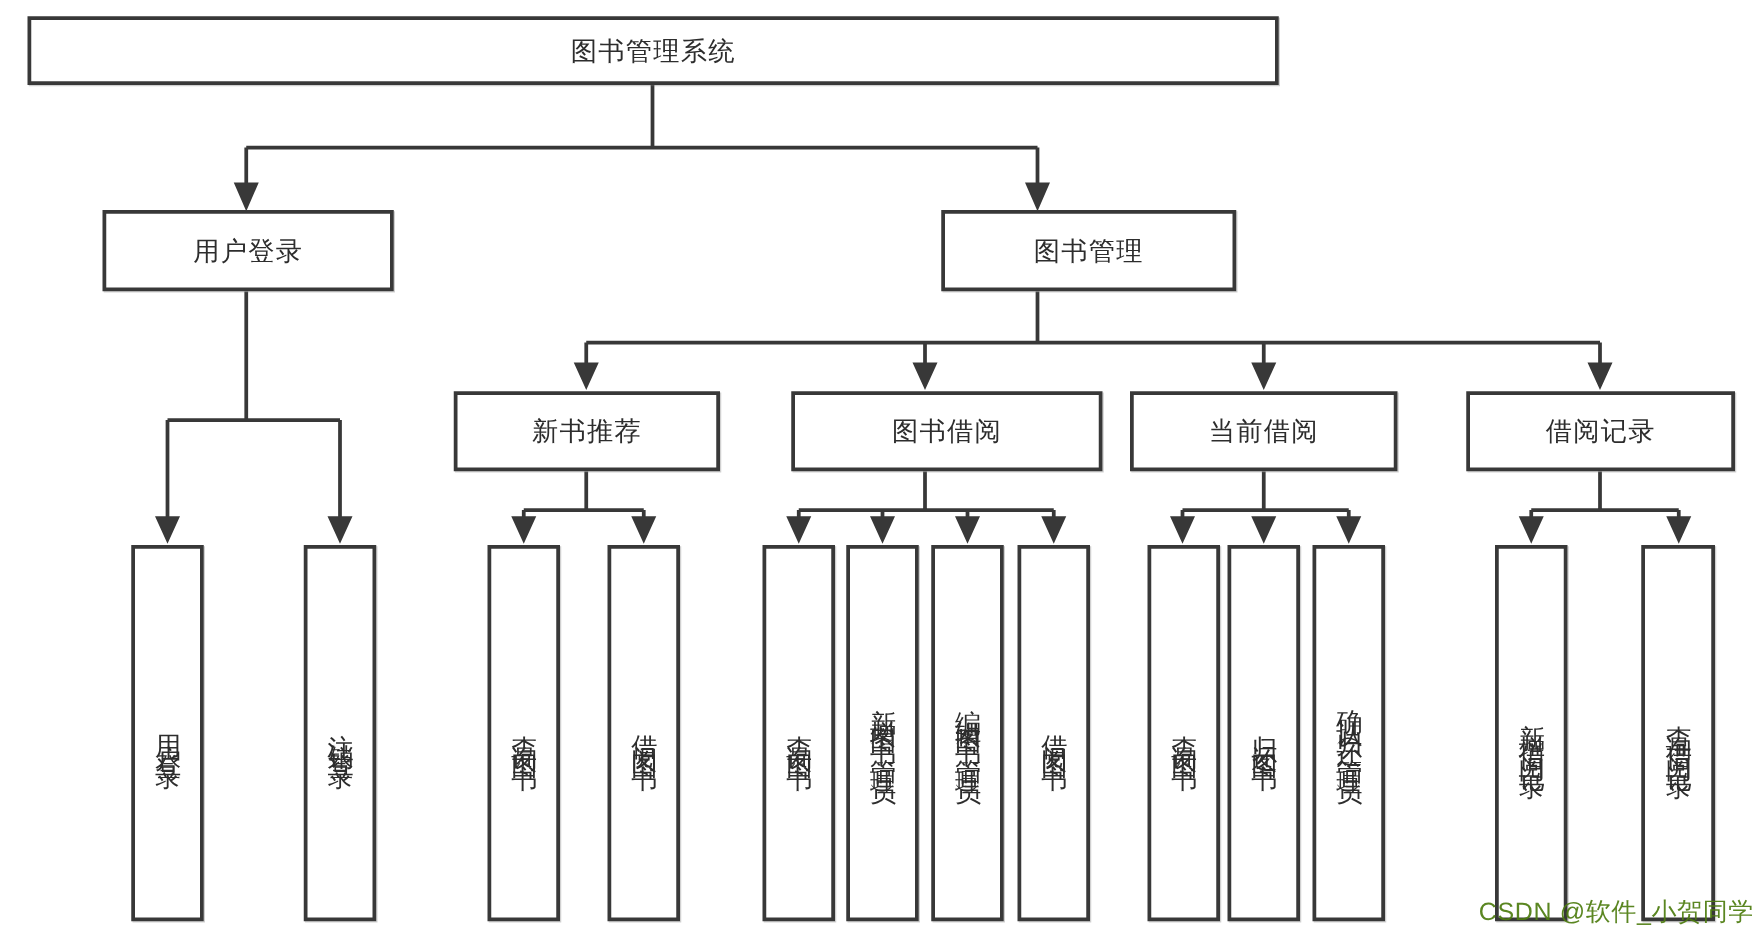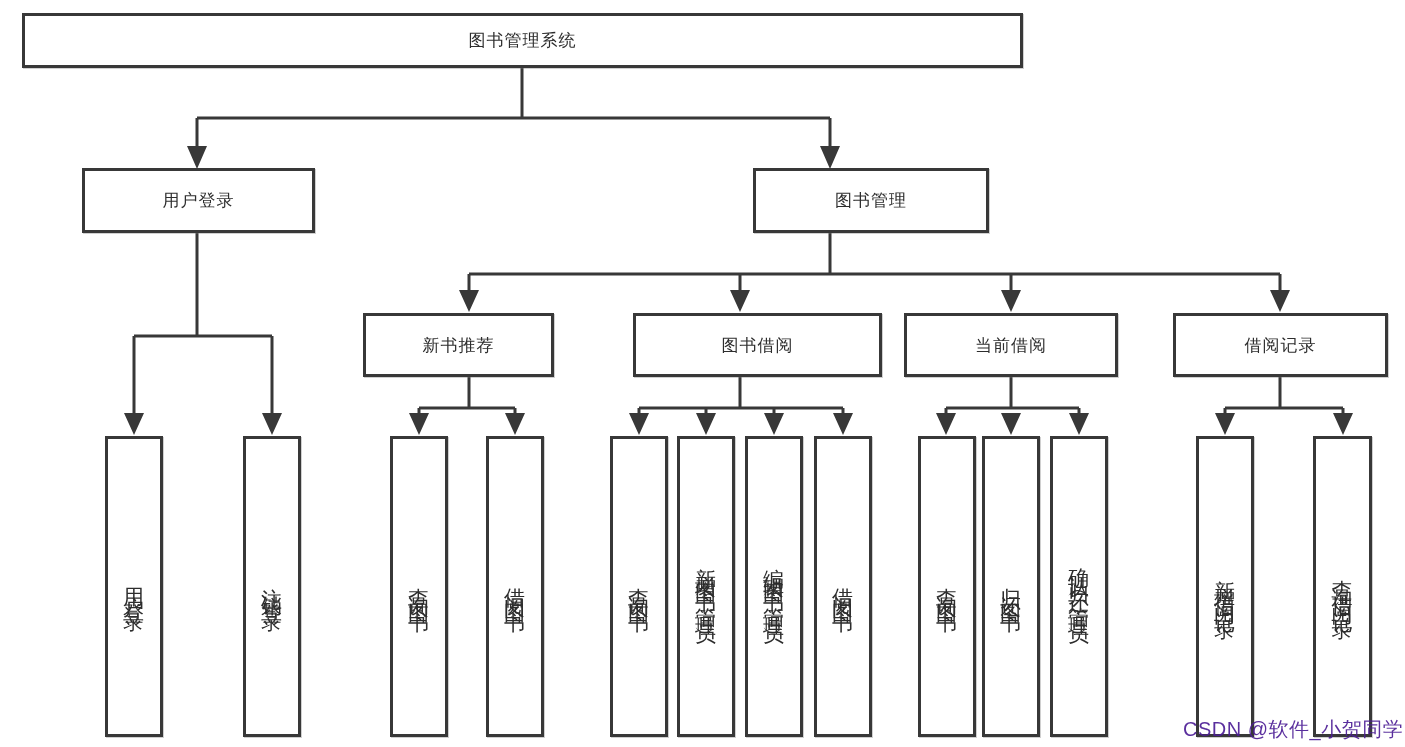--- a/index.html
+++ b/index.html
@@ -28,50 +28,50 @@
     background: #ffffff;
     border: 3px solid #383838;
     color: #2d2d2d;
     display: flex;
     align-items: center;
     justify-content: center;
     z-index: 2;
     box-shadow: 1px 1px 0 rgba(120,120,120,0.35);
   }
   .hbox {
-    font-size: 17px;
+    font-size: 21px;
     letter-spacing: 1px;
     white-space: nowrap;
   }
   .root   { left: 22px;   top: 13px;  width: 1001px; height: 55px; }
   .lv2-a  { left: 82px;   top: 168px; width: 233px;  height: 65px; }
   .lv2-b  { left: 753px;  top: 168px; width: 236px;  height: 65px; }
   .lv3    { top: 313px; height: 64px; }
-  .lv3-1  { left: 363px;  width: 191px; text-align: center; }
+  .lv3-1  { left: 363px;  width: 213px; text-align: center; }
   .lv3-2  { left: 633px;  width: 249px; }
   .lv3-3  { left: 904px;  width: 214px; text-align: center; }
   .lv3-4  { left: 1173px; width: 215px; }
   .vbox {
     top: 436px;
     width: 58px;
     height: 301px;
     writing-mode: vertical-rl;
     text-orientation: mixed;
     font-size: 21px;
     letter-spacing: 22px;
     line-height: 1;
   }
   .vbox.tight { letter-spacing: 8px; }
   .vbox span { display: block; }
   .watermark {
     position: absolute;
     left: 1183px;
     top: 716px;
     font-size: 20px;
-    color: #4c1d95;
+    color: #4d7c0f;
     opacity: 0.92;
     letter-spacing: 0.5px;
     white-space: nowrap;
     z-index: 6;
   }
 </style>
 </head>
 <body>
 
 <div class="canvas">

